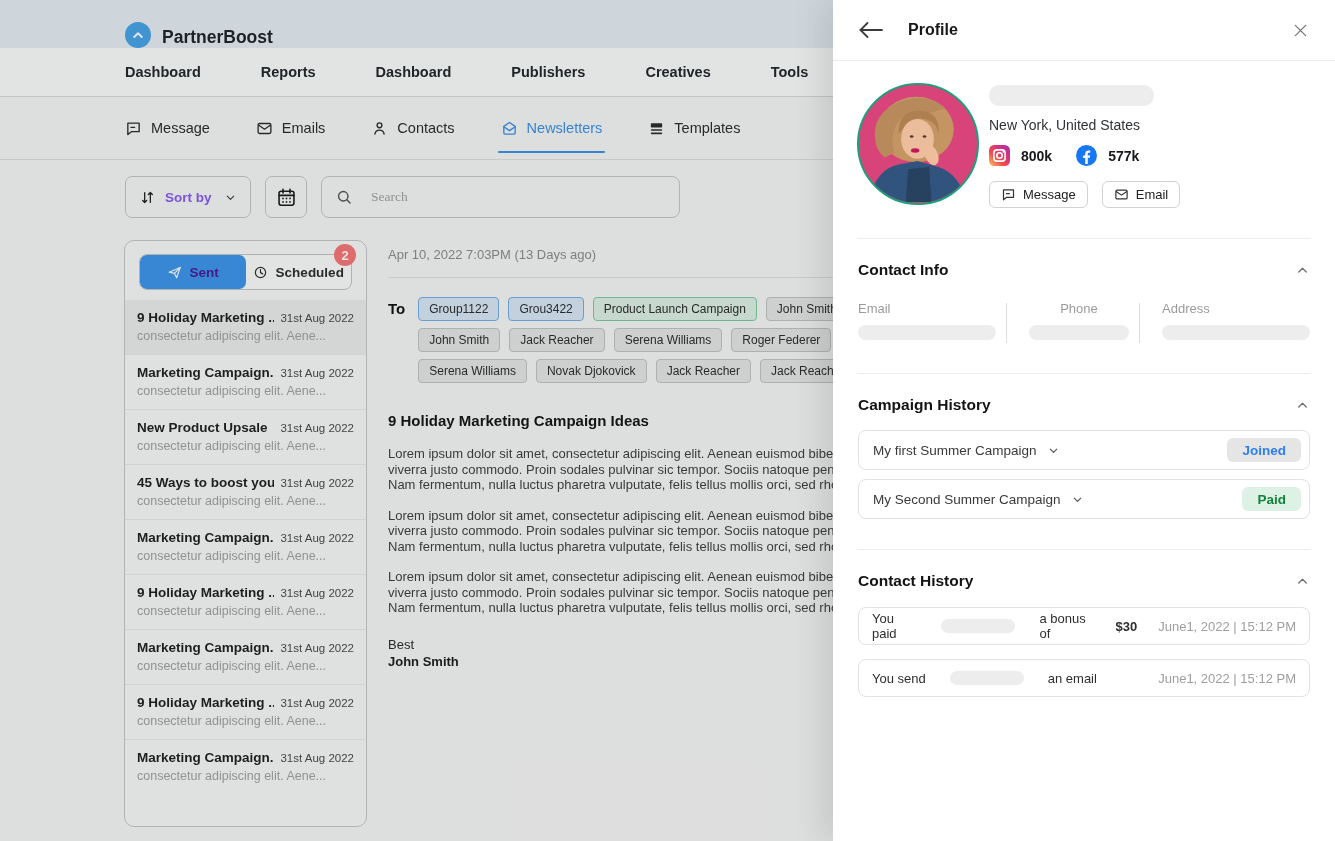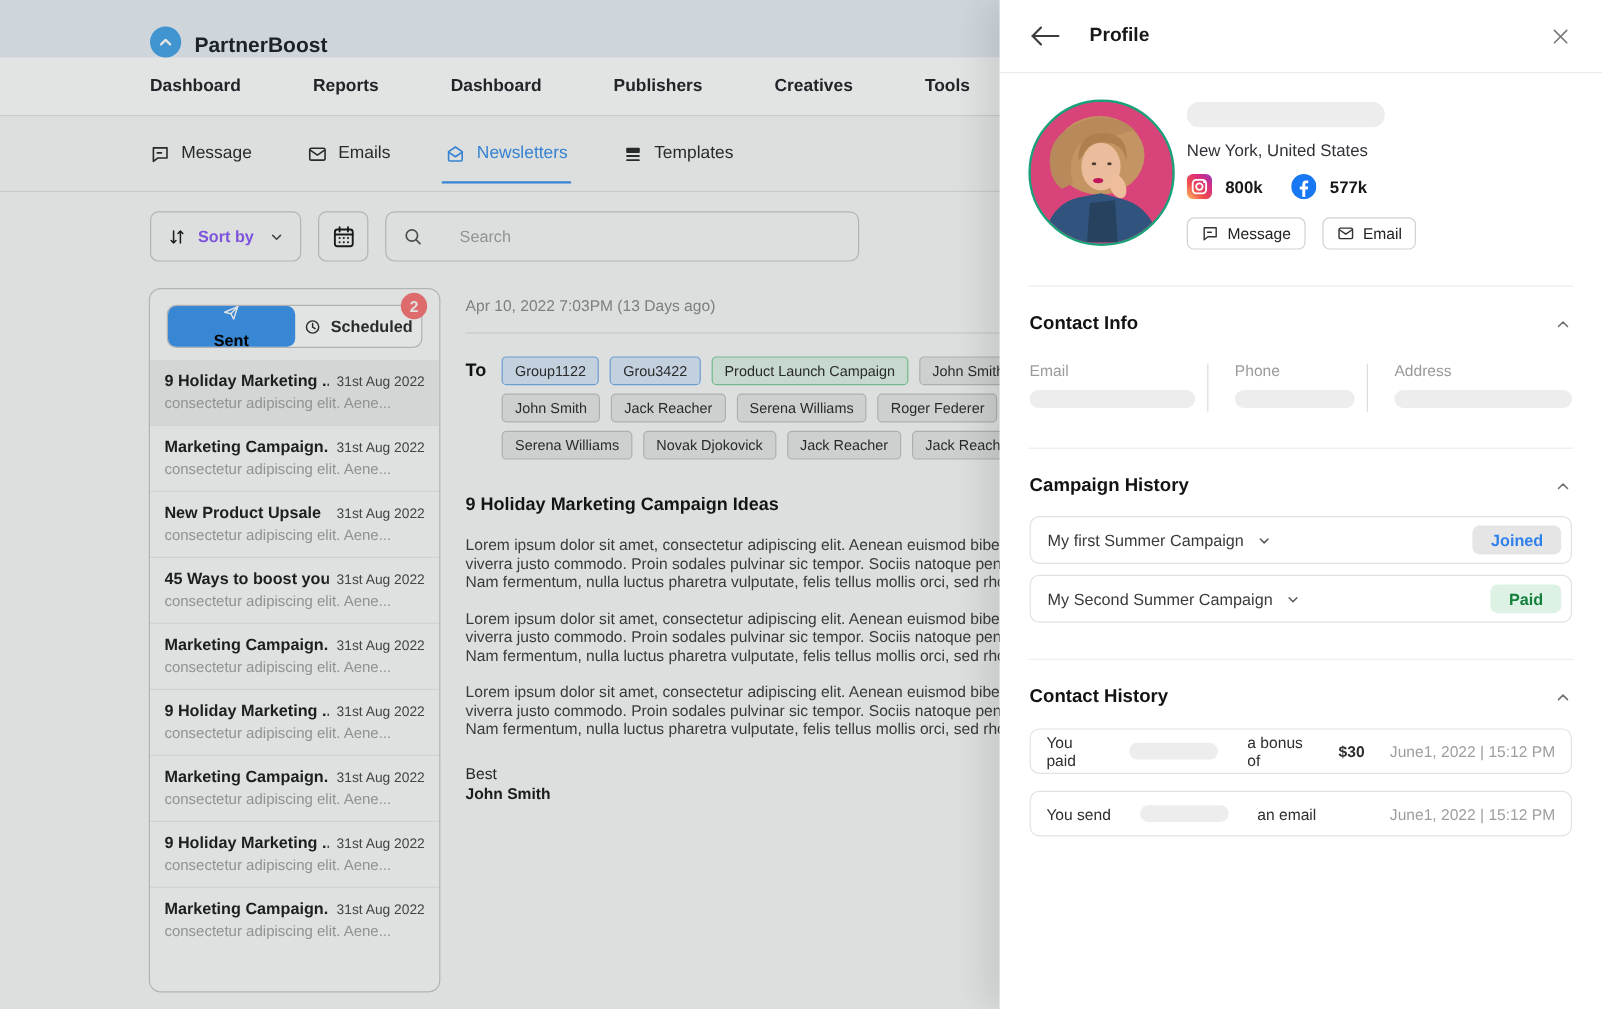--- a/index.html
+++ b/index.html
@@ -24,30 +24,30 @@
   .subnav-item.active { color:#3b92ec; }
   .subnav-item.active .icn { color:#3b92ec; }
   .subnav-item.active::after { content:""; position:absolute; left:-3px; right:-3px; bottom:6px; height:2.5px; background:#3b92ec; border-radius:2px; }
 
   
   .toolbar { display:flex; gap:14px; margin:16px 0 0 125px; }
   .ctl { height:42px; border:1px solid #c9c9c9; border-radius:7px; display:flex; align-items:center; background:transparent; }
   .sort-btn { width:126px; padding:0 13px; gap:9px; cursor:pointer; }
   .sort-btn .lbl { font-size:13.5px; font-weight:700; color:#8b5cf6; flex:1; }
   .cal-btn { width:42px; justify-content:center; cursor:pointer; }
-  .search-box { width:395px; padding:0 13px; gap:28px; border-radius:8px; }
+  .search-box { width:359px; padding:0 13px; gap:16px; border-radius:8px;font-family:Liberation Serif, serif; }
   .search-box input { border:none; outline:none; background:transparent; font-size:13.5px; color:#333; width:100%; font-family:inherit; }
   .search-box input::placeholder { color:#a3a3a3; }
 
   
   .list-panel { position:absolute; left:124px; top:240px; width:243px; height:587px; border:1px solid #c9c9c9; border-radius:10px; background:#fcfcfc; overflow:hidden; }
   .seg-wrap { position:relative; margin:13px 14px 10px; }
   .segmented { display:flex; height:36px; border:1px solid #c6c6c6; border-radius:8px; background:#ffffff; }
   .seg { flex:1; display:flex; align-items:center; justify-content:center; gap:8px; font-size:13.5px; font-weight:700; color:#2e2e2e; cursor:pointer; }
-  .seg.active { background:#3e97ef; color:#000000; border-radius:7px;flex-direction:column; }
+  .seg.active { background:#3e97ef; color:#4c1d95; border-radius:7px; }
   .count-badge { position:absolute; top:-10px; right:-4px; width:22px; height:22px; border-radius:50%; background:#fb7878; color:#fff; font-size:13px; font-weight:700; display:flex; align-items:center; justify-content:center; }
 
   .mail-list { list-style:none; margin:0; padding:0; }
   .mail-item { padding:10px 12px 11px; cursor:pointer; }
   .mail-item + .mail-item { border-top:1px solid #ececec; }
   .mail-item.selected { background:#f0f0f0; }
   .mi-top { display:flex; justify-content:space-between; align-items:baseline; gap:6px; }
   .mi-title { font-size:13.5px; font-weight:700; color:#1f1f1f; white-space:nowrap; overflow:hidden; }
   .mi-date { font-size:11.5px; color:#4a4a4a; white-space:nowrap; flex:none; }
   .mi-preview { font-size:12.5px; color:#a3a3a3; margin-top:4px; white-space:nowrap; overflow:hidden; }
@@ -150,20 +150,29 @@
       <span>Message</span>
     </span>
     <span class="subnav-item">
       <span class="icn">
           <svg width="17" height="17" viewBox="0 0 24 24" fill="none" stroke="currentColor" stroke-width="1.9" stroke-linecap="round" stroke-linejoin="round">
             <rect x="3" y="5" width="18" height="14" rx="2"></rect>
             <path d="M4 7.5l8 5.5 8-5.5"></path>
           </svg>
         </span>
       <span>Emails</span>
+    </span>
+    <span class="subnav-item">
+      <span class="icn">
+          <svg width="17" height="17" viewBox="0 0 24 24" fill="none" stroke="currentColor" stroke-width="1.9" stroke-linecap="round" stroke-linejoin="round">
+            <circle cx="12" cy="7.5" r="3.4"></circle>
+            <path d="M5.5 20c.4-4 3-5.8 6.5-5.8s6.1 1.8 6.5 5.8"></path>
+          </svg>
+        </span>
+      <span>Contacts</span>
     </span>
     <span class="subnav-item active">
       <span class="icn">
           <svg width="17" height="17" viewBox="0 0 24 24" fill="none" stroke="currentColor" stroke-width="1.9" stroke-linecap="round" stroke-linejoin="round">
             <path d="M4 9l8-5.5L20 9v9.5A1.5 1.5 0 0 1 18.5 20h-13A1.5 1.5 0 0 1 4 18.5V9z"></path>
             <path d="M4 9.5l8 5.5 8-5.5"></path>
           </svg>
         </span>
       <span>Newsletters</span>
     </span>
@@ -449,21 +458,21 @@
             <path d="M6 14.5l6-6 6 6"></path>
           </svg>
         </span>
     </div>
     <div class="ci-fields">
       <div class="ci-col" style="width:138px;">
         <span class="ci-label">Email</span>
         <span class="ci-skel" style="width:138px;"></span>
       </div>
       <div class="ci-div"></div>
-      <div class="ci-col" style="width:100px;">
+      <div class="ci-col" style="width:100px;text-align:center;">
         <span class="ci-label">Phone</span>
         <span class="ci-skel" style="width:100px;"></span>
       </div>
       <div class="ci-div"></div>
       <div class="ci-col" style="width:148px;">
         <span class="ci-label">Address</span>
         <span class="ci-skel" style="width:148px;"></span>
       </div>
     </div>
   </div>

